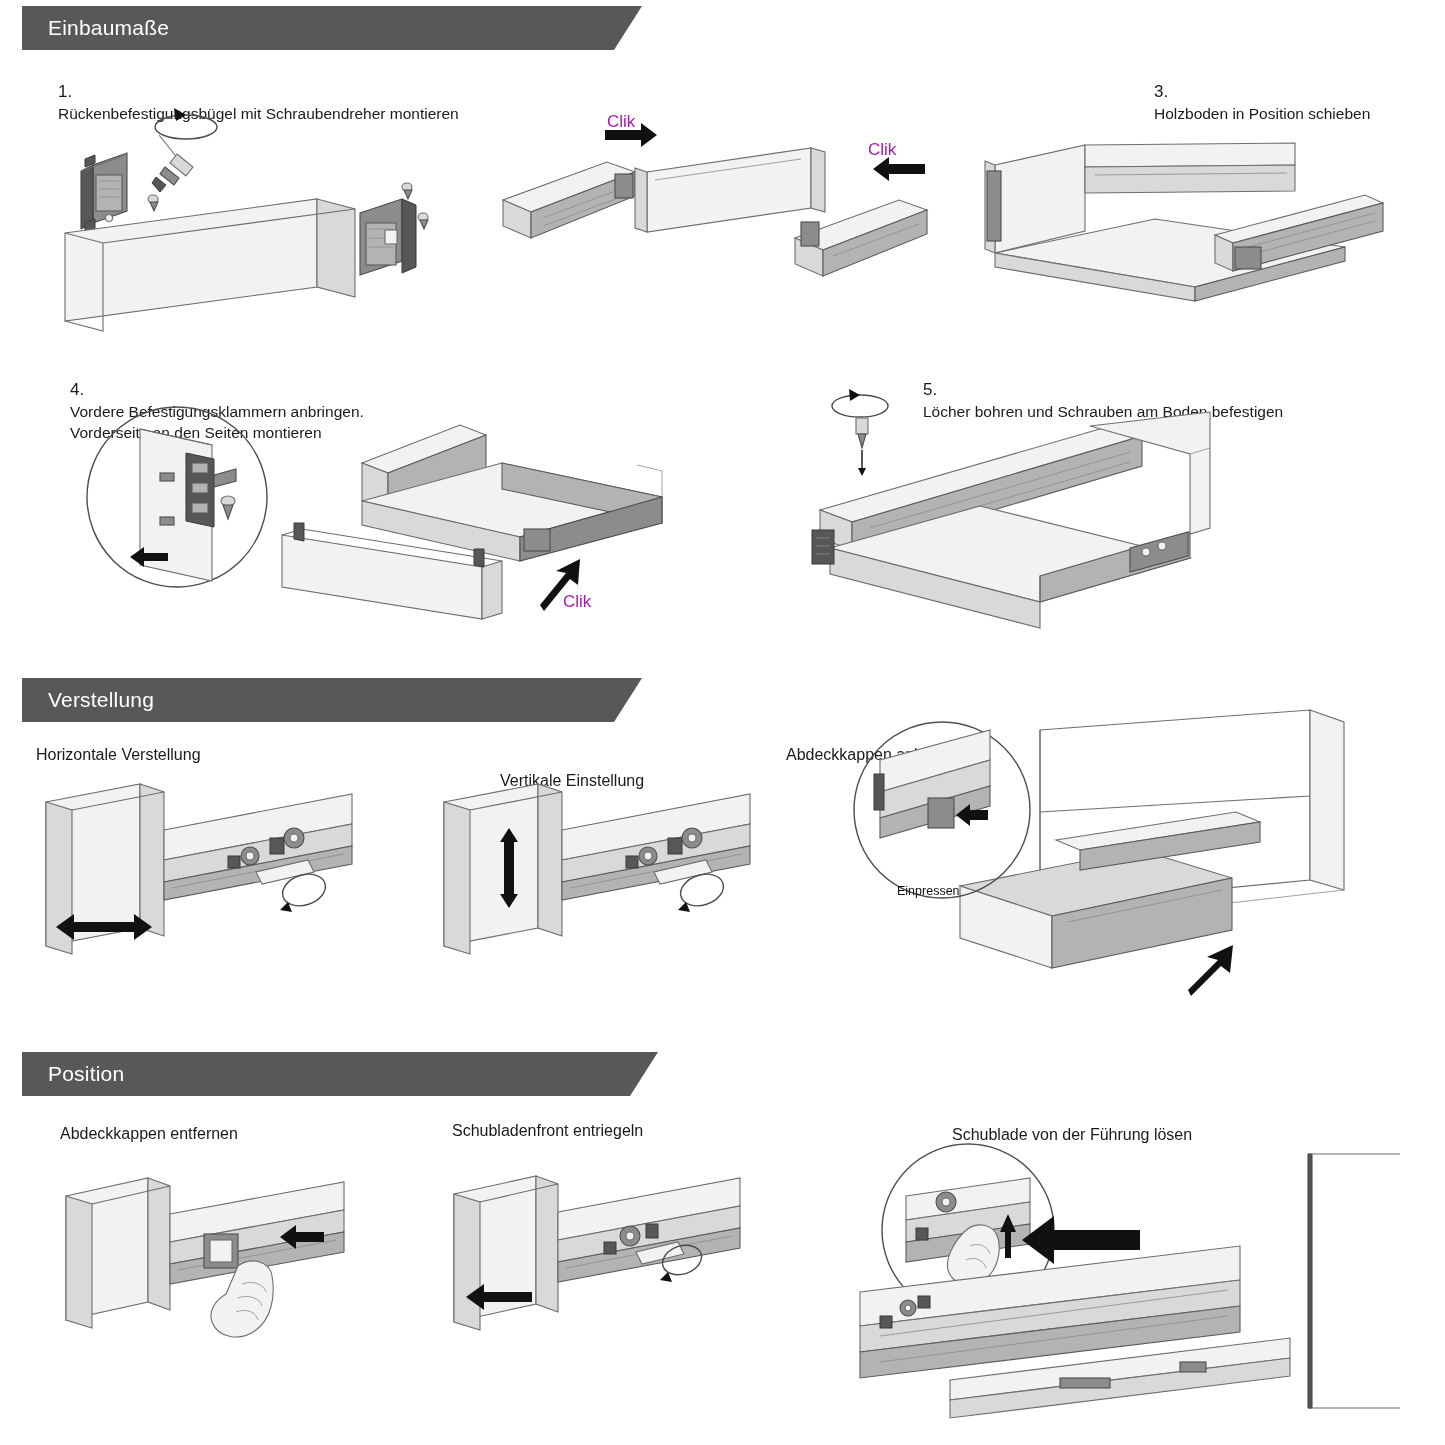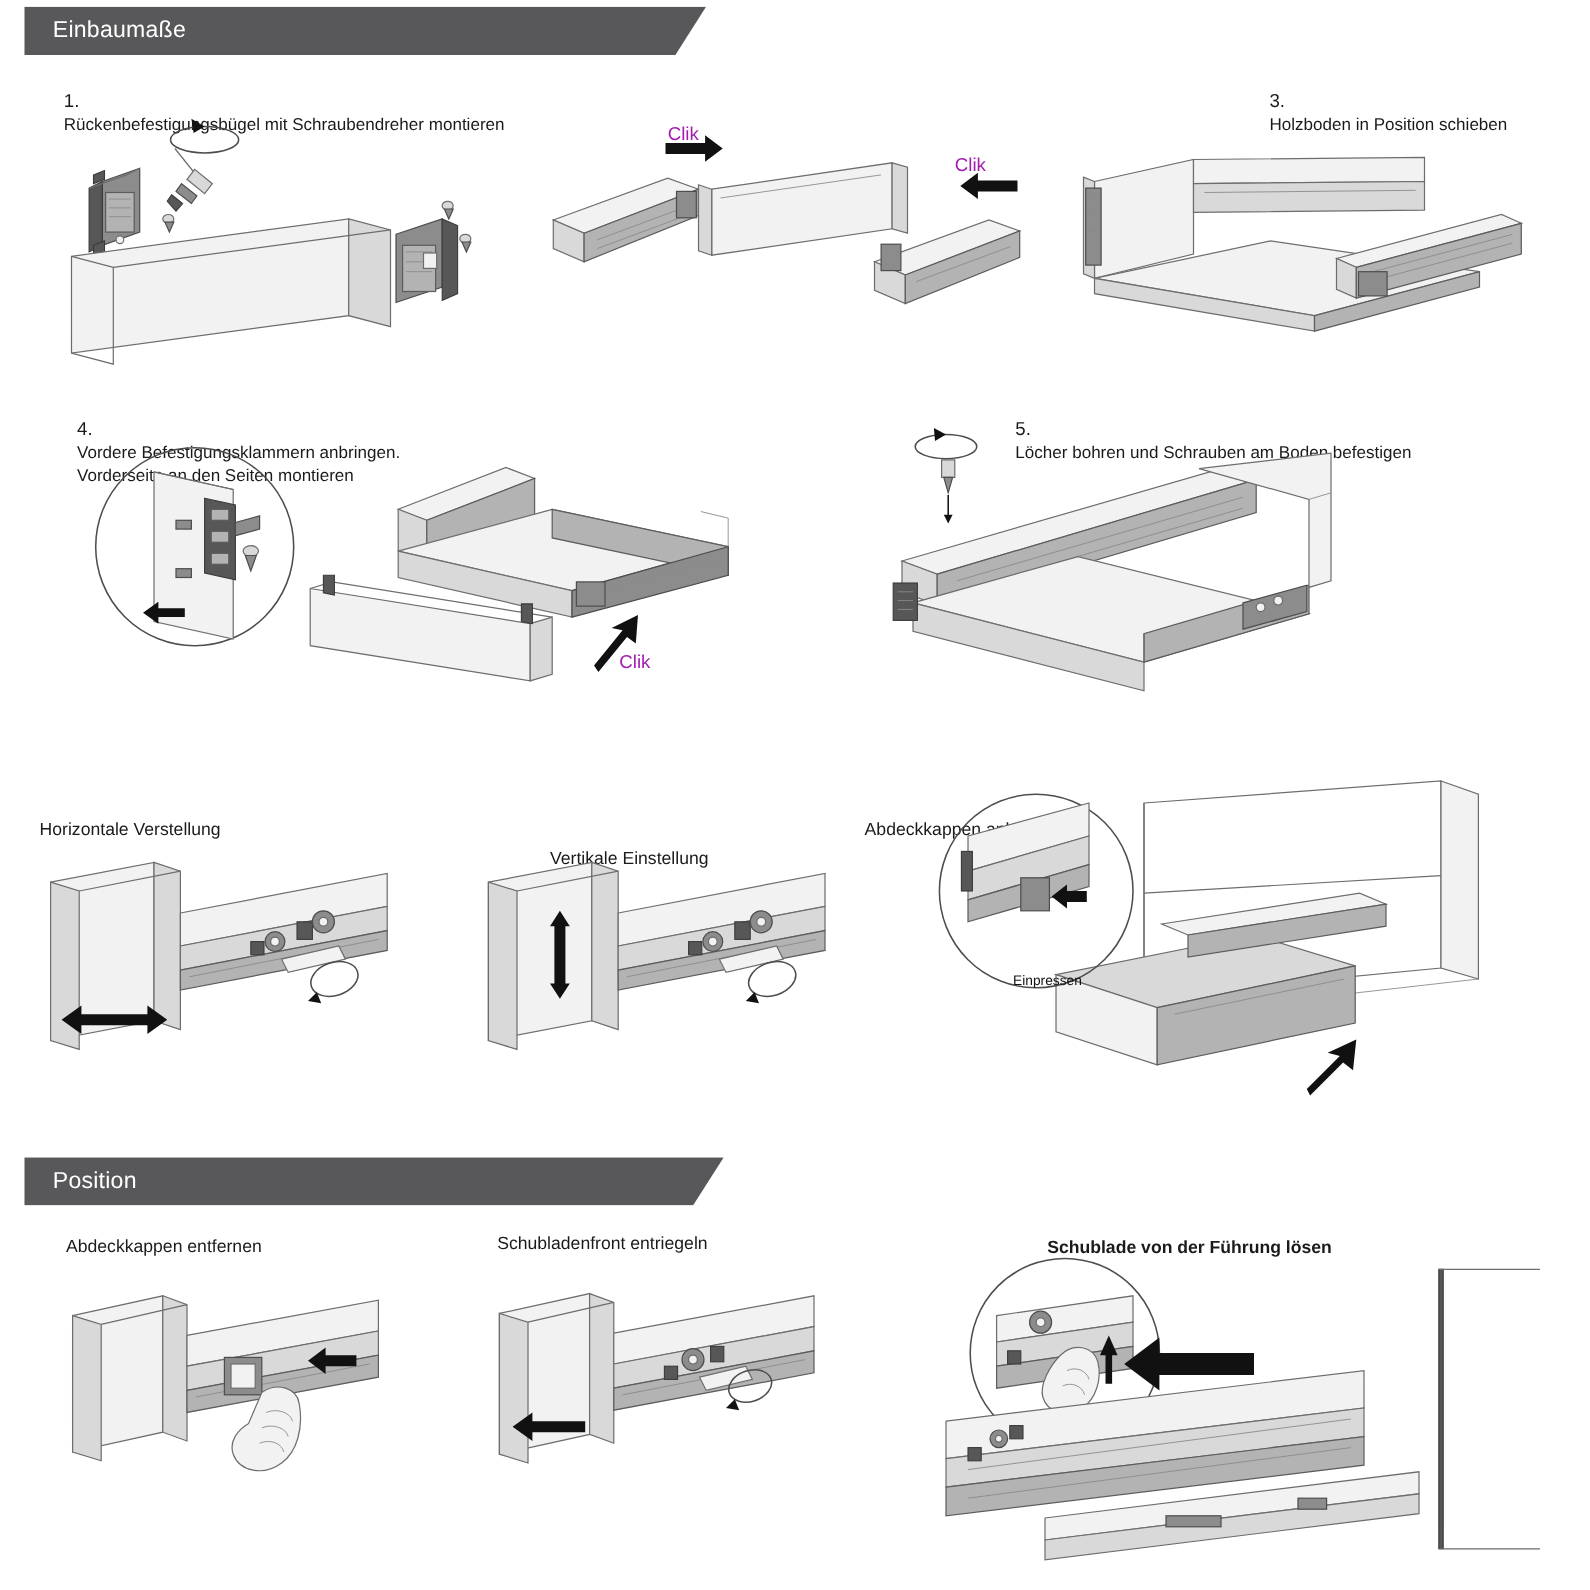--- a/index.html
+++ b/index.html
@@ -55,21 +55,20 @@
   }
   .clik {
     position: absolute;
     font-size: 17px;
     color: #a21caf;
   }
   .minilabel {
     position: absolute;
     font-size: 12.5px;
     color: #111;
-    margin-left: 24px;
   }
 
   
   .ill { position: absolute; }
   svg { display: block; overflow: visible; }
 
   .f-light { fill: #f2f2f2; stroke: #6d6d6d; stroke-width: 1.1; }
   .f-mid   { fill: #d9d9d9; stroke: #6d6d6d; stroke-width: 1.1; }
   .f-dark  { fill: #b3b3b3; stroke: #5c5c5c; stroke-width: 1.1; }
   .f-darker{ fill: #8c8c8c; stroke: #4d4d4d; stroke-width: 1.1; }
@@ -326,20 +325,23 @@
         <path d="M400 66 L420 60" class="ln-thin"></path>
       </g>
 
       <g>
         <rect x="22" y="142" width="22" height="34" class="f-vdark"></rect>
         <path d="M26 150 h14 M26 158 h14 M26 166 h14" class="ln-thin"></path>
       </g>
     </svg>
   </div>
 
+  <div class="banner" style="left:22px; top:678px; width:620px;">
+    <span>Verstellung</span>
+  </div>
 
   <div class="subcap" style="left:36px; top:746px;">Horizontale Verstellung</div>
   <div class="subcap" style="left:476px; top:772px;margin-left:24px;">Vertikale Einstellung</div>
   <div class="subcap" style="left:786px; top:746px;">Abdeckkappen anbringen</div>
 
   <div class="ill" style="left:32px; top:780px;">
     <svg width="330" height="190" viewBox="0 0 330 190">
       <g>
         <path d="M14 22 L108 4 L108 148 L14 166 z" class="f-light"></path>
         <path d="M14 22 L40 30 L40 174 L14 166 z" class="f-mid"></path>
@@ -440,21 +442,21 @@
     </svg>
   </div>
   <div class="minilabel" style="left:897px; top:884px;">Einpressen</div>
 
   <div class="banner" style="left:22px; top:1052px; width:636px;">
     <span>Position</span>
   </div>
 
   <div class="subcap" style="left:60px; top:1125px;">Abdeckkappen entfernen</div>
   <div class="subcap" style="left:452px; top:1122px;">Schubladenfront entriegeln</div>
-  <div class="subcap" style="left:952px; top:1126px;font-weight:bold;">Schublade von der Führung lösen</div>
+  <div class="subcap" style="left:952px; top:1126px;">Schublade von der Führung lösen</div>
 
   <div class="ill" style="left:52px; top:1170px;">
     <svg width="300" height="180" viewBox="0 0 300 180">
       <g>
         <path d="M14 26 L96 8 L96 132 L14 150 z" class="f-light"></path>
         <path d="M14 26 L40 34 L40 158 L14 150 z" class="f-mid"></path>
         <path d="M96 8 L118 16 L118 140 L96 132 z" class="f-mid"></path>
         <path d="M40 34 L118 16" class="ln"></path>
       </g>
       <g>

